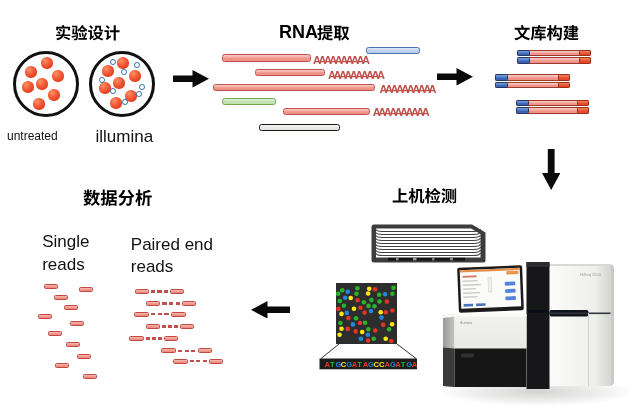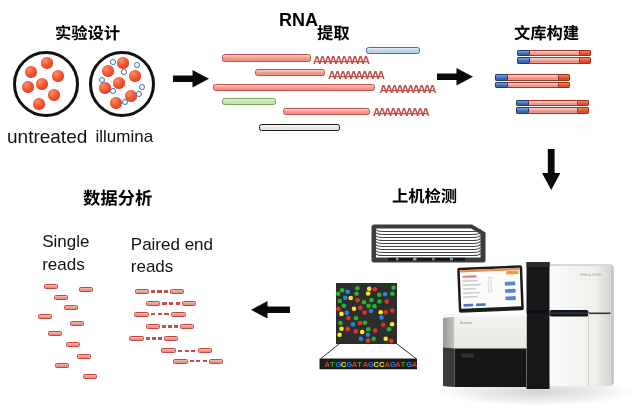--- a/index.html
+++ b/index.html
@@ -30,26 +30,26 @@
 <div style="position:absolute;left:125.4px;top:90.4px;width:11.2px;height:11.2px;border-radius:50%;background:radial-gradient(circle at 35% 30%,#fa9166,#f25735 45%,#e03d1d 80%);"></div>
 <div style="position:absolute;left:110.4px;top:97.4px;width:11.2px;height:11.2px;border-radius:50%;background:radial-gradient(circle at 35% 30%,#fa9166,#f25735 45%,#e03d1d 80%);"></div>
 <div style="position:absolute;left:110.1px;top:59.1px;width:5.8px;height:5.8px;border-radius:50%;border:1.7px solid #2e6db8;background:#fff;box-sizing:border-box;"></div>
 <div style="position:absolute;left:134.1px;top:62.1px;width:5.8px;height:5.8px;border-radius:50%;border:1.7px solid #2e6db8;background:#fff;box-sizing:border-box;"></div>
 <div style="position:absolute;left:121.1px;top:69.1px;width:5.8px;height:5.8px;border-radius:50%;border:1.7px solid #2e6db8;background:#fff;box-sizing:border-box;"></div>
 <div style="position:absolute;left:99.1px;top:77.1px;width:5.8px;height:5.8px;border-radius:50%;border:1.7px solid #2e6db8;background:#fff;box-sizing:border-box;"></div>
 <div style="position:absolute;left:139.1px;top:84.1px;width:5.8px;height:5.8px;border-radius:50%;border:1.7px solid #2e6db8;background:#fff;box-sizing:border-box;"></div>
 <div style="position:absolute;left:110.1px;top:88.1px;width:5.8px;height:5.8px;border-radius:50%;border:1.7px solid #2e6db8;background:#fff;box-sizing:border-box;"></div>
 <div style="position:absolute;left:136.1px;top:91.1px;width:5.8px;height:5.8px;border-radius:50%;border:1.7px solid #2e6db8;background:#fff;box-sizing:border-box;"></div>
 <div style="position:absolute;left:122.1px;top:99.1px;width:5.8px;height:5.8px;border-radius:50%;border:1.7px solid #2e6db8;background:#fff;box-sizing:border-box;"></div>
-<div style="position:absolute;left:7px;top:126.5px;font-size:19px;line-height:19px;color:#111;">untreated</div>
+<div style="position:absolute;left:7px;top:126.5px;font-size:12px;line-height:19px;color:#111;">untreated</div>
 <div style="position:absolute;left:95.5px;top:126.5px;font-size:17px;line-height:19px;color:#111;">illumina</div>
 <svg style="position:absolute;left:173.0px;top:70.2px" width="36" height="17.6">
       <polygon points="0,5.6000000000000005 19.5,5.6000000000000005 19.5,0 36,8.8 19.5,17.6 19.5,12.0 0,12.0" fill="#0a0a0a"></polygon>
     </svg>
-<div style="position:absolute;left:279px;top:10px;font:bold 18px 'Liberation Sans',sans-serif;color:#000;">RNA</div>
+<div style="position:absolute;left:279px;top:22px;font:bold 18px 'Liberation Sans',sans-serif;color:#000;">RNA</div>
 <svg style="position:absolute;left:316.5px;top:23.9px" width="32.6" height="17.5" viewBox="0 -880 2000 1000" fill="#000">
       <g transform="scale(1,-1)">
         <path transform="translate(0 0)" d="M517 607H788V557H517ZM517 733H788V684H517ZM408 819V472H903V819ZM418 298C404 162 362 50 278 -16C303 -32 348 -69 366 -88C411 -47 446 7 473 71C540 -52 641 -76 774 -76H948C952 -46 967 5 981 29C937 27 812 27 778 27C754 27 731 28 709 30V147H900V241H709V328H954V425H359V328H596V66C560 89 530 125 508 183C516 215 522 249 527 285ZM141 849V660H33V550H141V371L23 342L49 227L141 253V51C141 38 137 34 125 34C113 33 78 33 41 34C56 3 69 -47 72 -76C136 -76 181 -72 211 -53C242 -35 251 -5 251 50V285L357 316L341 424L251 400V550H351V660H251V849Z"></path>
         <path transform="translate(1000 0)" d="M821 632C803 517 774 413 735 322C697 415 670 520 650 632ZM510 745V632H544C572 467 611 319 670 196C617 111 552 44 477 -1C502 -22 535 -62 552 -91C622 -44 682 14 734 84C779 18 833 -38 898 -83C917 -53 953 -10 979 10C907 54 849 116 802 192C875 331 924 508 946 729L871 749L851 745ZM34 149 58 34 327 80V-88H444V101L528 116L522 216L444 205V703H503V810H45V703H100V157ZM215 703H327V600H215ZM215 498H327V389H215ZM215 287H327V188L215 172Z"></path>
       </g>
     </svg>
 <div style="position:absolute;left:222.0px;top:54.0px;width:89.0px;height:7.8px;background:linear-gradient(to bottom,#f7c3bc 15%,#f09286 60%);border:1.5px solid #c0504d;border-radius:2.5px;box-sizing:border-box;"></div>
 <div style="position:absolute;left:313.0px;top:53.5px;white-space:nowrap;font:bold 11px 'Liberation Sans',sans-serif;color:#bf4f4a;letter-spacing:-2.5px;">AAAAAAAAAA</div>
 <div style="position:absolute;left:366.0px;top:46.5px;width:54.3px;height:7.5px;background:linear-gradient(to bottom,#d8e5f5 15%,#b9cfec 60%);border:1.5px solid #4a6fae;border-radius:2.5px;box-sizing:border-box;"></div>
 <div style="position:absolute;left:255.0px;top:68.5px;width:70.3px;height:7.8px;background:linear-gradient(to bottom,#f7c3bc 15%,#f09286 60%);border:1.5px solid #c0504d;border-radius:2.5px;box-sizing:border-box;"></div>

